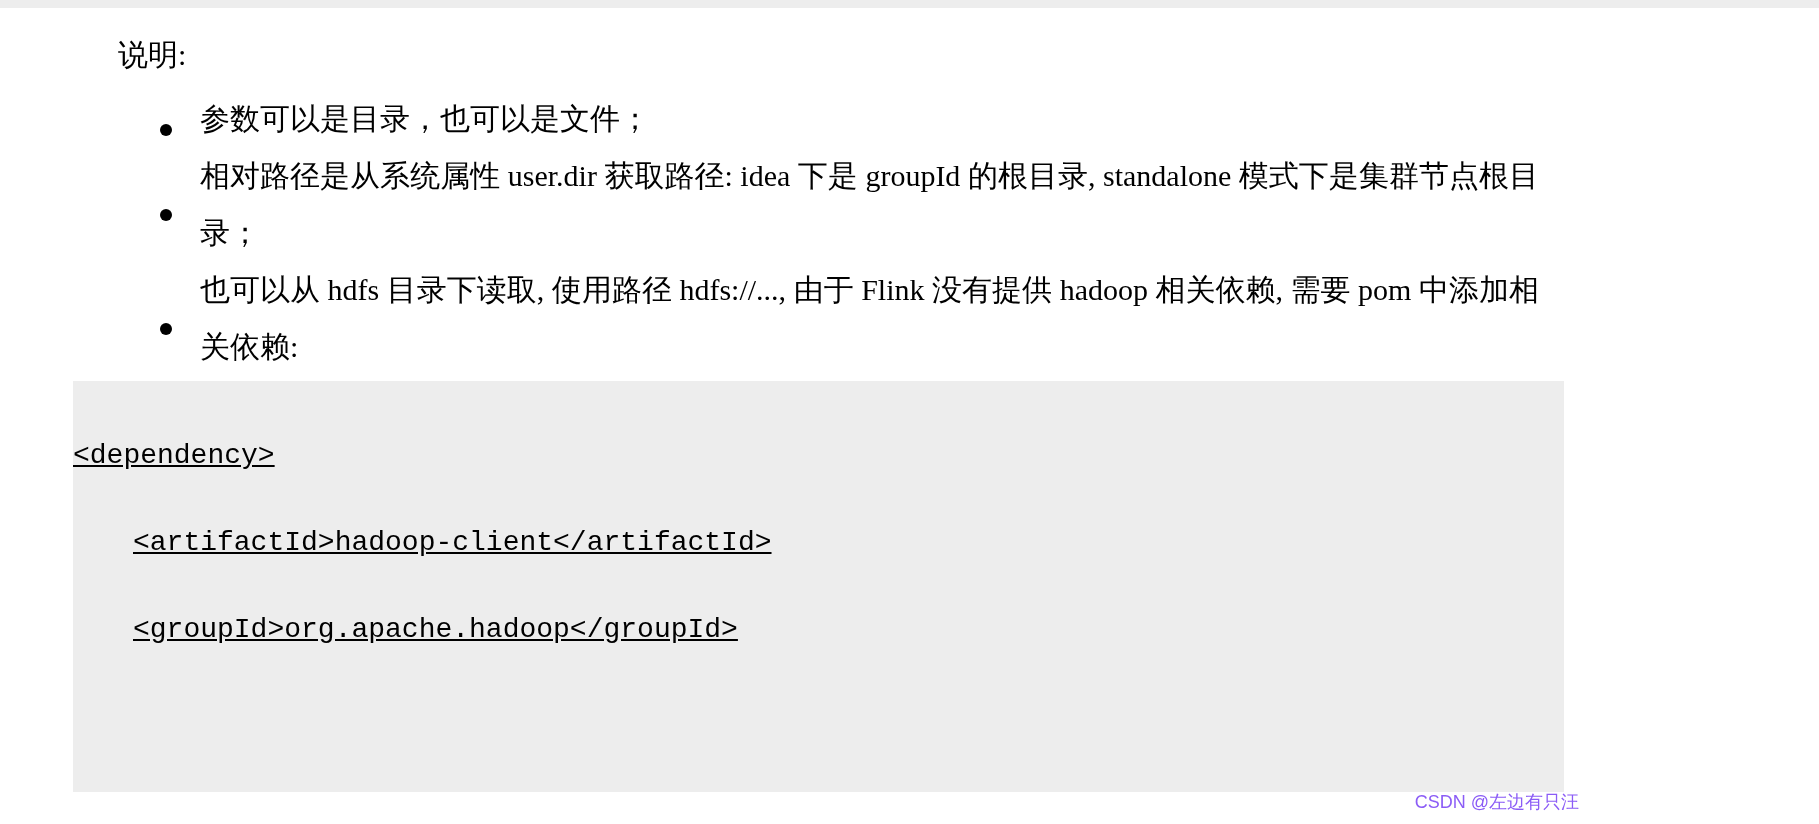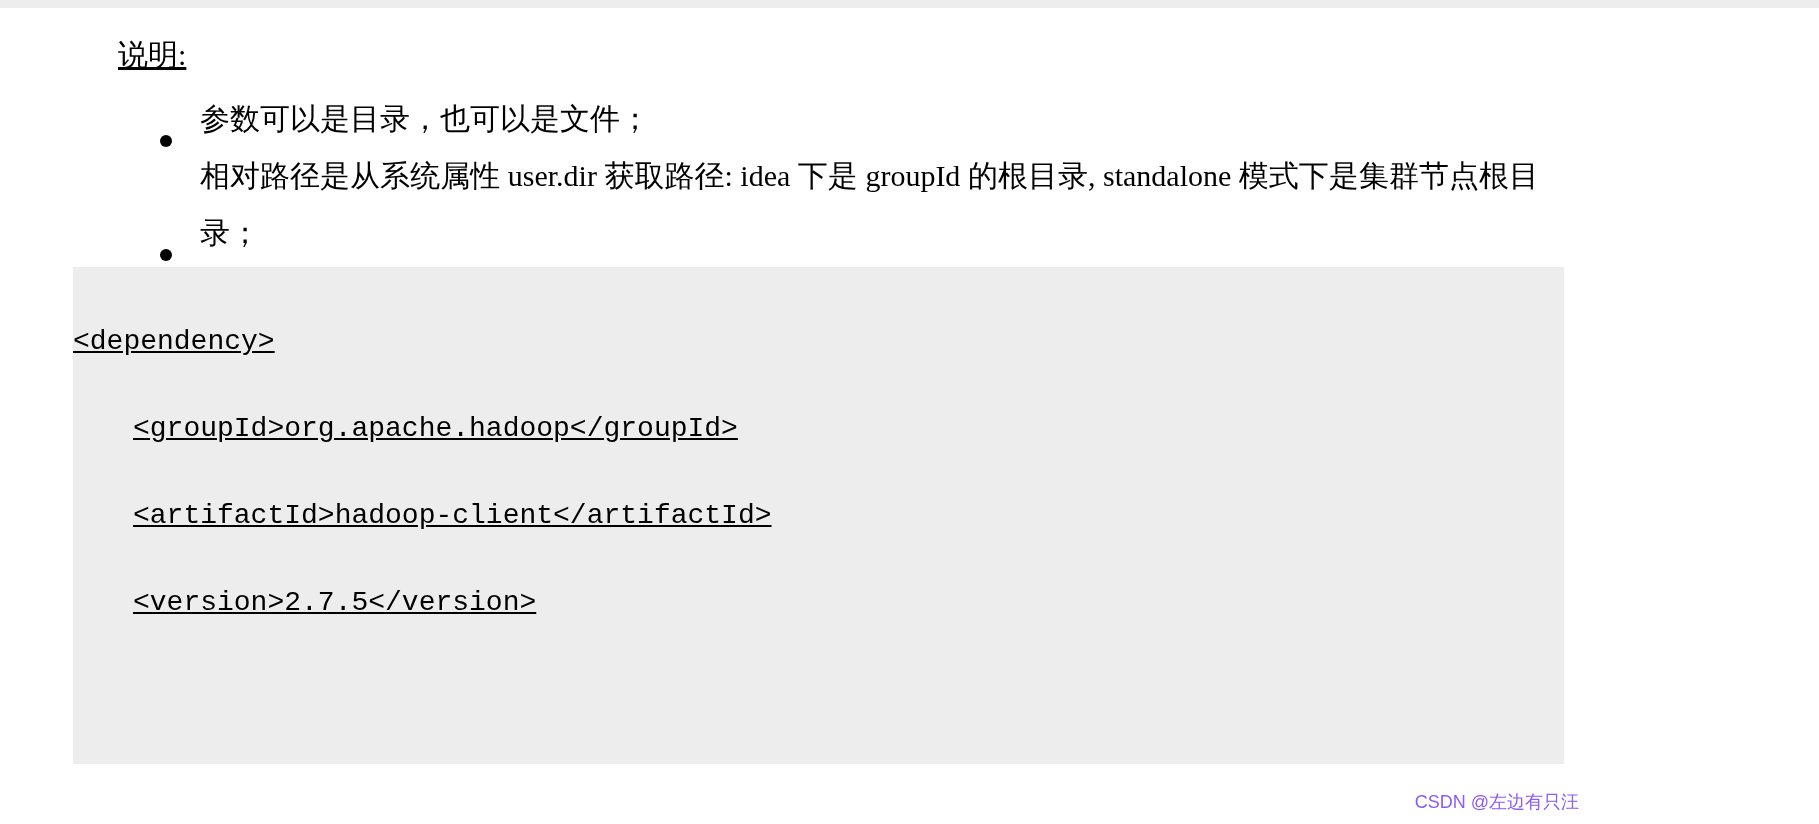--- a/index.html
+++ b/index.html
@@ -20,30 +20,29 @@
     margin-bottom: 20px;
   }
   .content {
     padding-left: 118px;
     padding-right: 280px;
   }
   .intro {
     font-size: 30px;
     line-height: 1.8;
     margin-bottom: 8px;
-    text-decoration: underline;
   }
   ul.bullets {
     list-style: none;
     margin: 0;
     padding: 0;
   }
   ul.bullets li {
     display: flex;
-    align-items: flex-end;
+    align-items: center;
     line-height: 1.9;
     font-size: 30px;
   }
   ul.bullets li .dot {
     display: inline-block;
     width: 12px;
     height: 12px;
     border-radius: 50%;
     background: #000;
     margin-top: 22px;
@@ -88,25 +87,28 @@
   <div class="intro">说明:</div>
   <ul class="bullets">
     <li>
       <span class="dot"></span>
       <span class="text">参数可以是目录，也可以是文件；</span>
     </li>
     <li>
       <span class="dot"></span>
       <span class="text">相对路径是从系统属性 user.dir 获取路径: idea 下是 groupId 的根目录, standalone 模式下是集群节点根目录；</span>
     </li>
+    <li>
+      <span class="dot"></span>
+      <span class="text">也可以从 hdfs 目录下读取, 使用路径 hdfs://..., 由于 Flink 没有提供 hadoop 相关依赖, 需要 pom 中添加相关依赖:</span>
+    </li>
   </ul>
 </div>
 
 <div class="codeblock">
 <span class="line">&lt;dependency&gt;</span>
+<span class="line indent-1">&lt;artifactId&gt;hadoop-client&lt;/artifactId&gt;</span>
 <span class="line indent-1">&lt;groupId&gt;org.apache.hadoop&lt;/groupId&gt;</span>
-<span class="line indent-1">&lt;artifactId&gt;hadoop-client&lt;/artifactId&gt;</span>
-<span class="line indent-1">&lt;version&gt;2.7.5&lt;/version&gt;</span>
 
 
 </div>
 
 <div class="watermark">CSDN @左边有只汪</div>
 
 </body></html>

